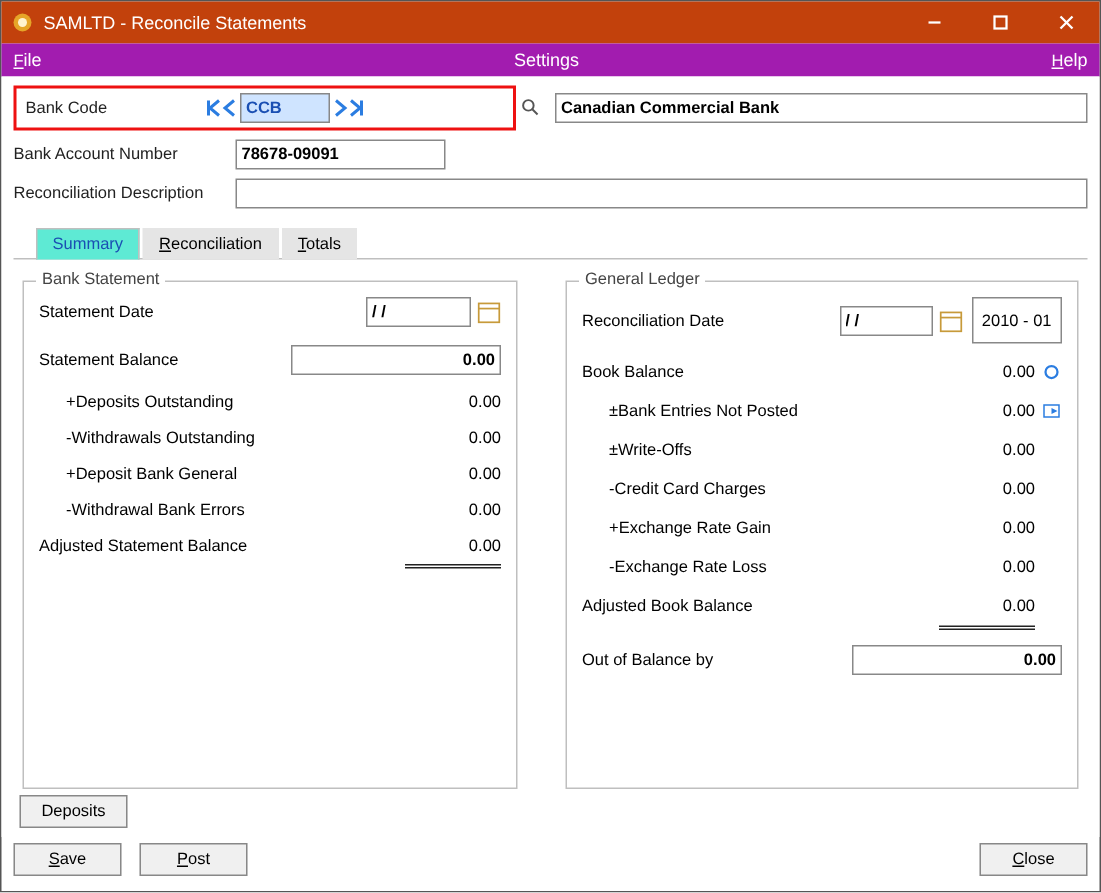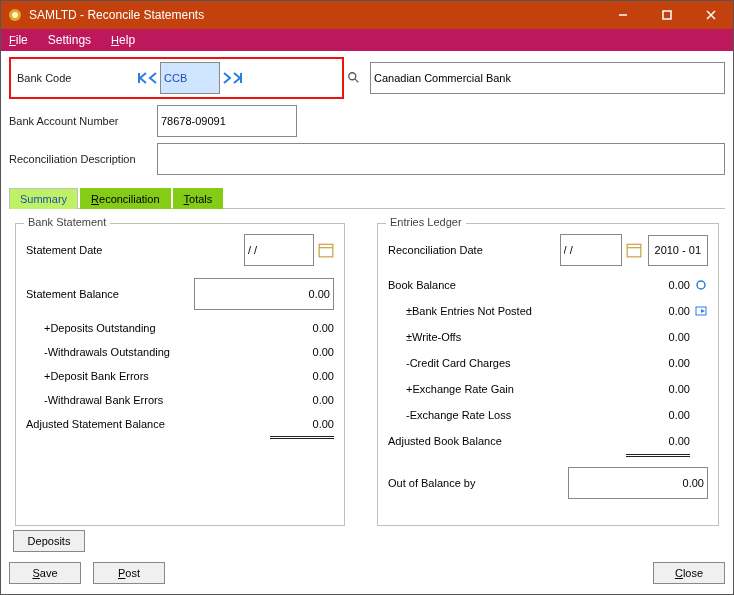--- a/index.html
+++ b/index.html
@@ -2,37 +2,37 @@
 <html><head>
 <meta charset="utf-8">
 <style>
   * { box-sizing: border-box; margin: 0; padding: 0; font-family: "Segoe UI", Tahoma, sans-serif; font-size: 11px; }
   body { background: #fff; }
   .window { width: 734px; height: 595px; border: 1px solid #555; background: #fff; display: flex; flex-direction: column; }
   .titlebar { background: #c2410c; height: 28px; display: flex; align-items: center; color: #fff; padding: 0 0 0 6px; }
   .titlebar .icon { width: 16px; height: 16px; margin-right: 6px; display:inline-block; }
   .titlebar .title { flex: 1; font-size: 12px; }
   .titlebar .btn { width: 44px; height: 28px; display: flex; align-items: center; justify-content: center; cursor: default; }
-  .menubar { background: #be185d; height: 22px; display: flex; align-items: center; padding: 0 8px; color: #fff; gap: 20px; }
+  .menubar { background: #a21caf; height: 22px; display: flex; align-items: center; padding: 0 8px; color: #fff; gap: 30px; justify-content: space-between; }
   .menubar span { font-size: 12px; cursor: default; }
   .menubar span u { text-decoration: underline; }
   .content { flex: 1; background: #fff; position: relative; padding: 6px 8px; display:flex; flex-direction:column; }
   .row { display: flex; align-items: center; margin-bottom: 6px; }
   .lbl { color: #222; }
   .bankcode-box { border: 2px solid #e11; padding: 3px 6px; display: flex; align-items: center; width: 335px; }
   .bankcode-box .lbl { width: 120px; }
   .navset { display:flex; align-items:center; gap:1px; }
   .navset svg { cursor:pointer; }
-  input[type=text] { border: 1px solid #888; height: 32px; padding: 1px 3px; font-size: 11px; background:#fff; }
+  input[type=text] { border: 1px solid #888; height: 20px; padding: 1px 3px; font-size: 11px; background:#fff;font-weight:bold; }
   .bankname { flex:1; margin-left:6px; }
   .bankname input { width: 100%; }
   .mag { width:16px; height:16px; margin:0 2px; cursor:pointer; display:inline-flex; align-items:center; justify-content:center;}
   .tabs { display:flex; border-bottom:1px solid #bfbfbf; margin-top:6px;}
-  .tab { padding:4px 10px; border:1px solid transparent; border-bottom:none; cursor:default; position:relative; top:1px; background:#84cc16; margin-right:2px;}
-  .tab.active { background:#bef264; border-color:#bfbfbf; color:#1a4fb3; }
+  .tab { padding:4px 10px; border:1px solid transparent; border-bottom:none; cursor:default; position:relative; top:1px; background:#e5e5e5; margin-right:2px;}
+  .tab.active { background:#5eead4; border-color:#bfbfbf; color:#1a4fb3;margin-left:15px; }
   .body { flex:1; display:flex; gap:32px; padding:14px 6px 2px; }
   .group { border:1px solid #bfbfbf; padding:10px 10px 4px; position:relative; flex:1; }
   .group .gtitle { position:absolute; top:-8px; left:8px; background:#fff; padding:0 4px; color:#444; }
   .line { display:flex; align-items:center; margin-bottom:12px; }
   .line .lname { flex:1; }
   .indent { padding-left:18px; }
   .val { width:64px; text-align:right; }
   .valbox { width:140px; }
   .valbox input { width:100%; text-align:right; }
   .sep2 { border-top:1px solid #222; border-bottom:1px solid #222; height:3px; margin:-6px 0 8px auto; width:64px; }
@@ -155,37 +155,37 @@
 
         <div class="line indent">
             <span class="lname">+Deposits Outstanding</span>
             <span class="val">0.00</span>
           </div>
         <div class="line indent">
             <span class="lname">-Withdrawals Outstanding</span>
             <span class="val">0.00</span>
           </div>
         <div class="line indent">
-            <span class="lname">+Deposit Bank Errors</span>
+            <span class="lname">+Deposit Bank General</span>
             <span class="val">0.00</span>
           </div>
         <div class="line indent">
             <span class="lname">-Withdrawal Bank Errors</span>
             <span class="val">0.00</span>
           </div>
 
         <div class="line">
             <span class="lname">Adjusted Statement Balance</span>
             <span class="val">0.00</span>
           </div>
         <div class="sep2"></div>
       </div>
 
       <div class="group">
-        <span class="gtitle">Entries Ledger</span>
+        <span class="gtitle">General Ledger</span>
 
         <div class="line">
           <span class="lname">Reconciliation Date</span>
           <input type="text" style="width: 62px;" value="/ /">
           <span class="cal">
               <svg viewBox="0 0 14 14">
                 <rect x="1" y="2" width="12" height="11" fill="none" stroke="#c79a3a"></rect>
                 <line x1="1" y1="5" x2="13" y2="5" stroke="#c79a3a"></line>
               </svg>
             </span>

